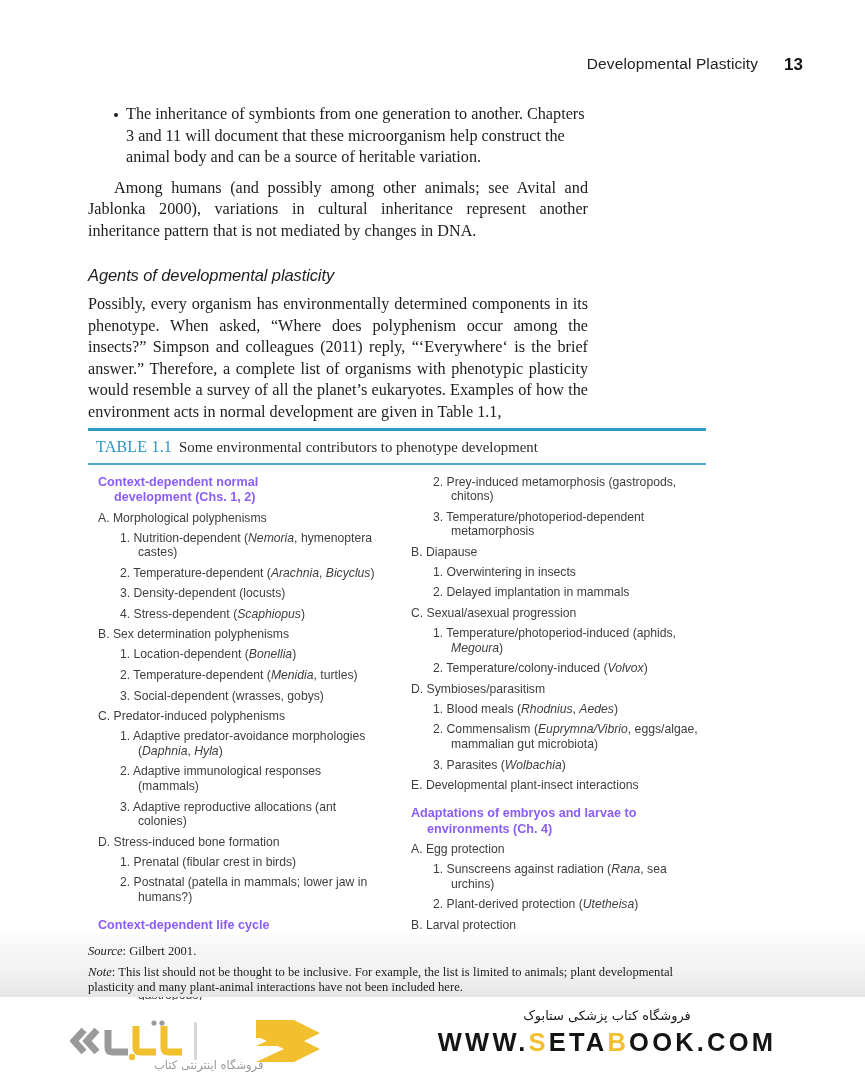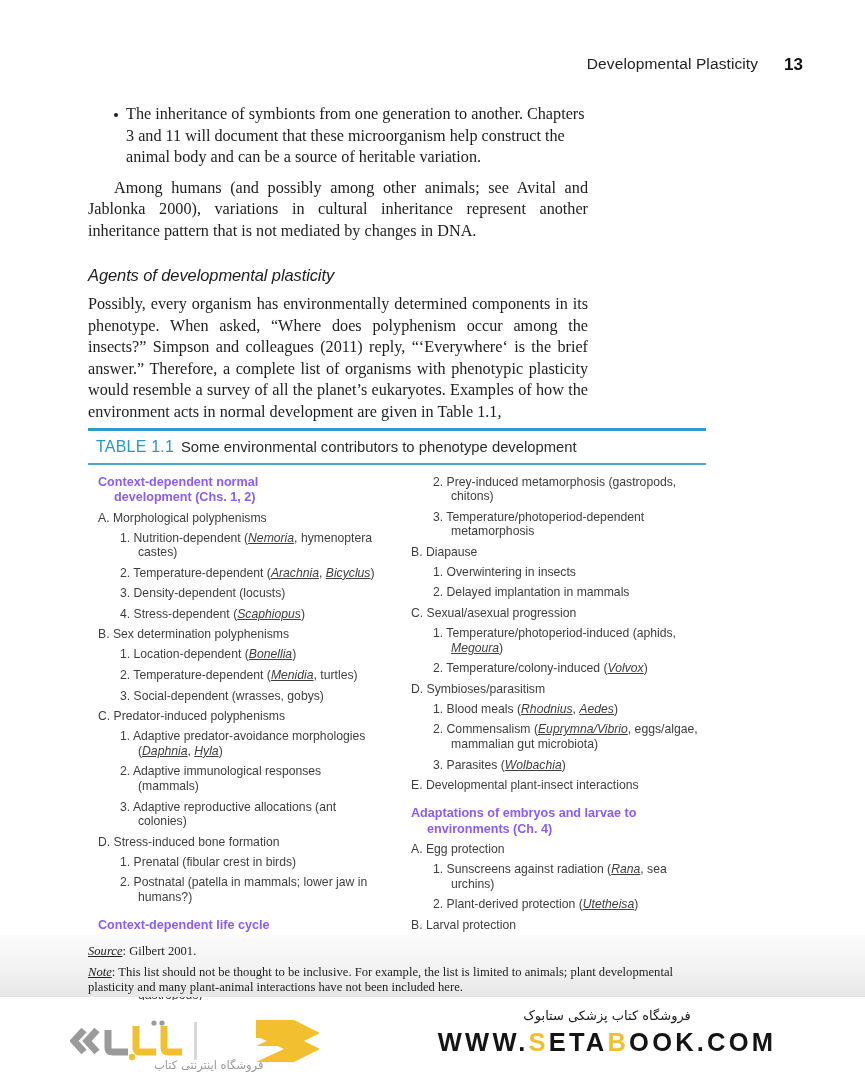--- a/index.html
+++ b/index.html
@@ -118,21 +118,21 @@
     background: #4aa8d2;
     width: 100%;
   }
   .rule-bottom {
     height: 3.5px;
     background: #1b85c4;
     width: 100%;
   }
   .table-caption {
     padding: 7px 2px 7px 8px;
-    font-family: Liberation Sans, sans-serif;
+    font-family: Liberation Serif, serif;
     font-size: 14.8px;
     color: #333333;
     white-space: nowrap;
   }
   .table-caption .tbl-label {
     color: #2b97c7;
     font-size: 16px;
     letter-spacing: 0.2px;
   }
   .table-caption .tbl-title {
@@ -179,21 +179,21 @@
   .lvl-1 {
     font-size: 12.2px;
     line-height: 14.6px;
     margin: 0 0 6px 0;
     margin-left: 40px;
     text-indent: -18px;
     color: #3e3e3e;
   }
   .lvl-1:last-child { margin-bottom: 0; }
   .lvl-a:last-child { margin-bottom: 0; }
-  em { font-style: italic; text-decoration: underline; }
+  em { font-style: italic; }
 
   
   .footnote {
     position: absolute;
     left: 0;
     top: 935px;
     width: 865px;
     height: 62px;
     background: linear-gradient(to bottom, #fbfbfb 0%, #f2f2f2 55%, #e6e6e6 100%);
   }

